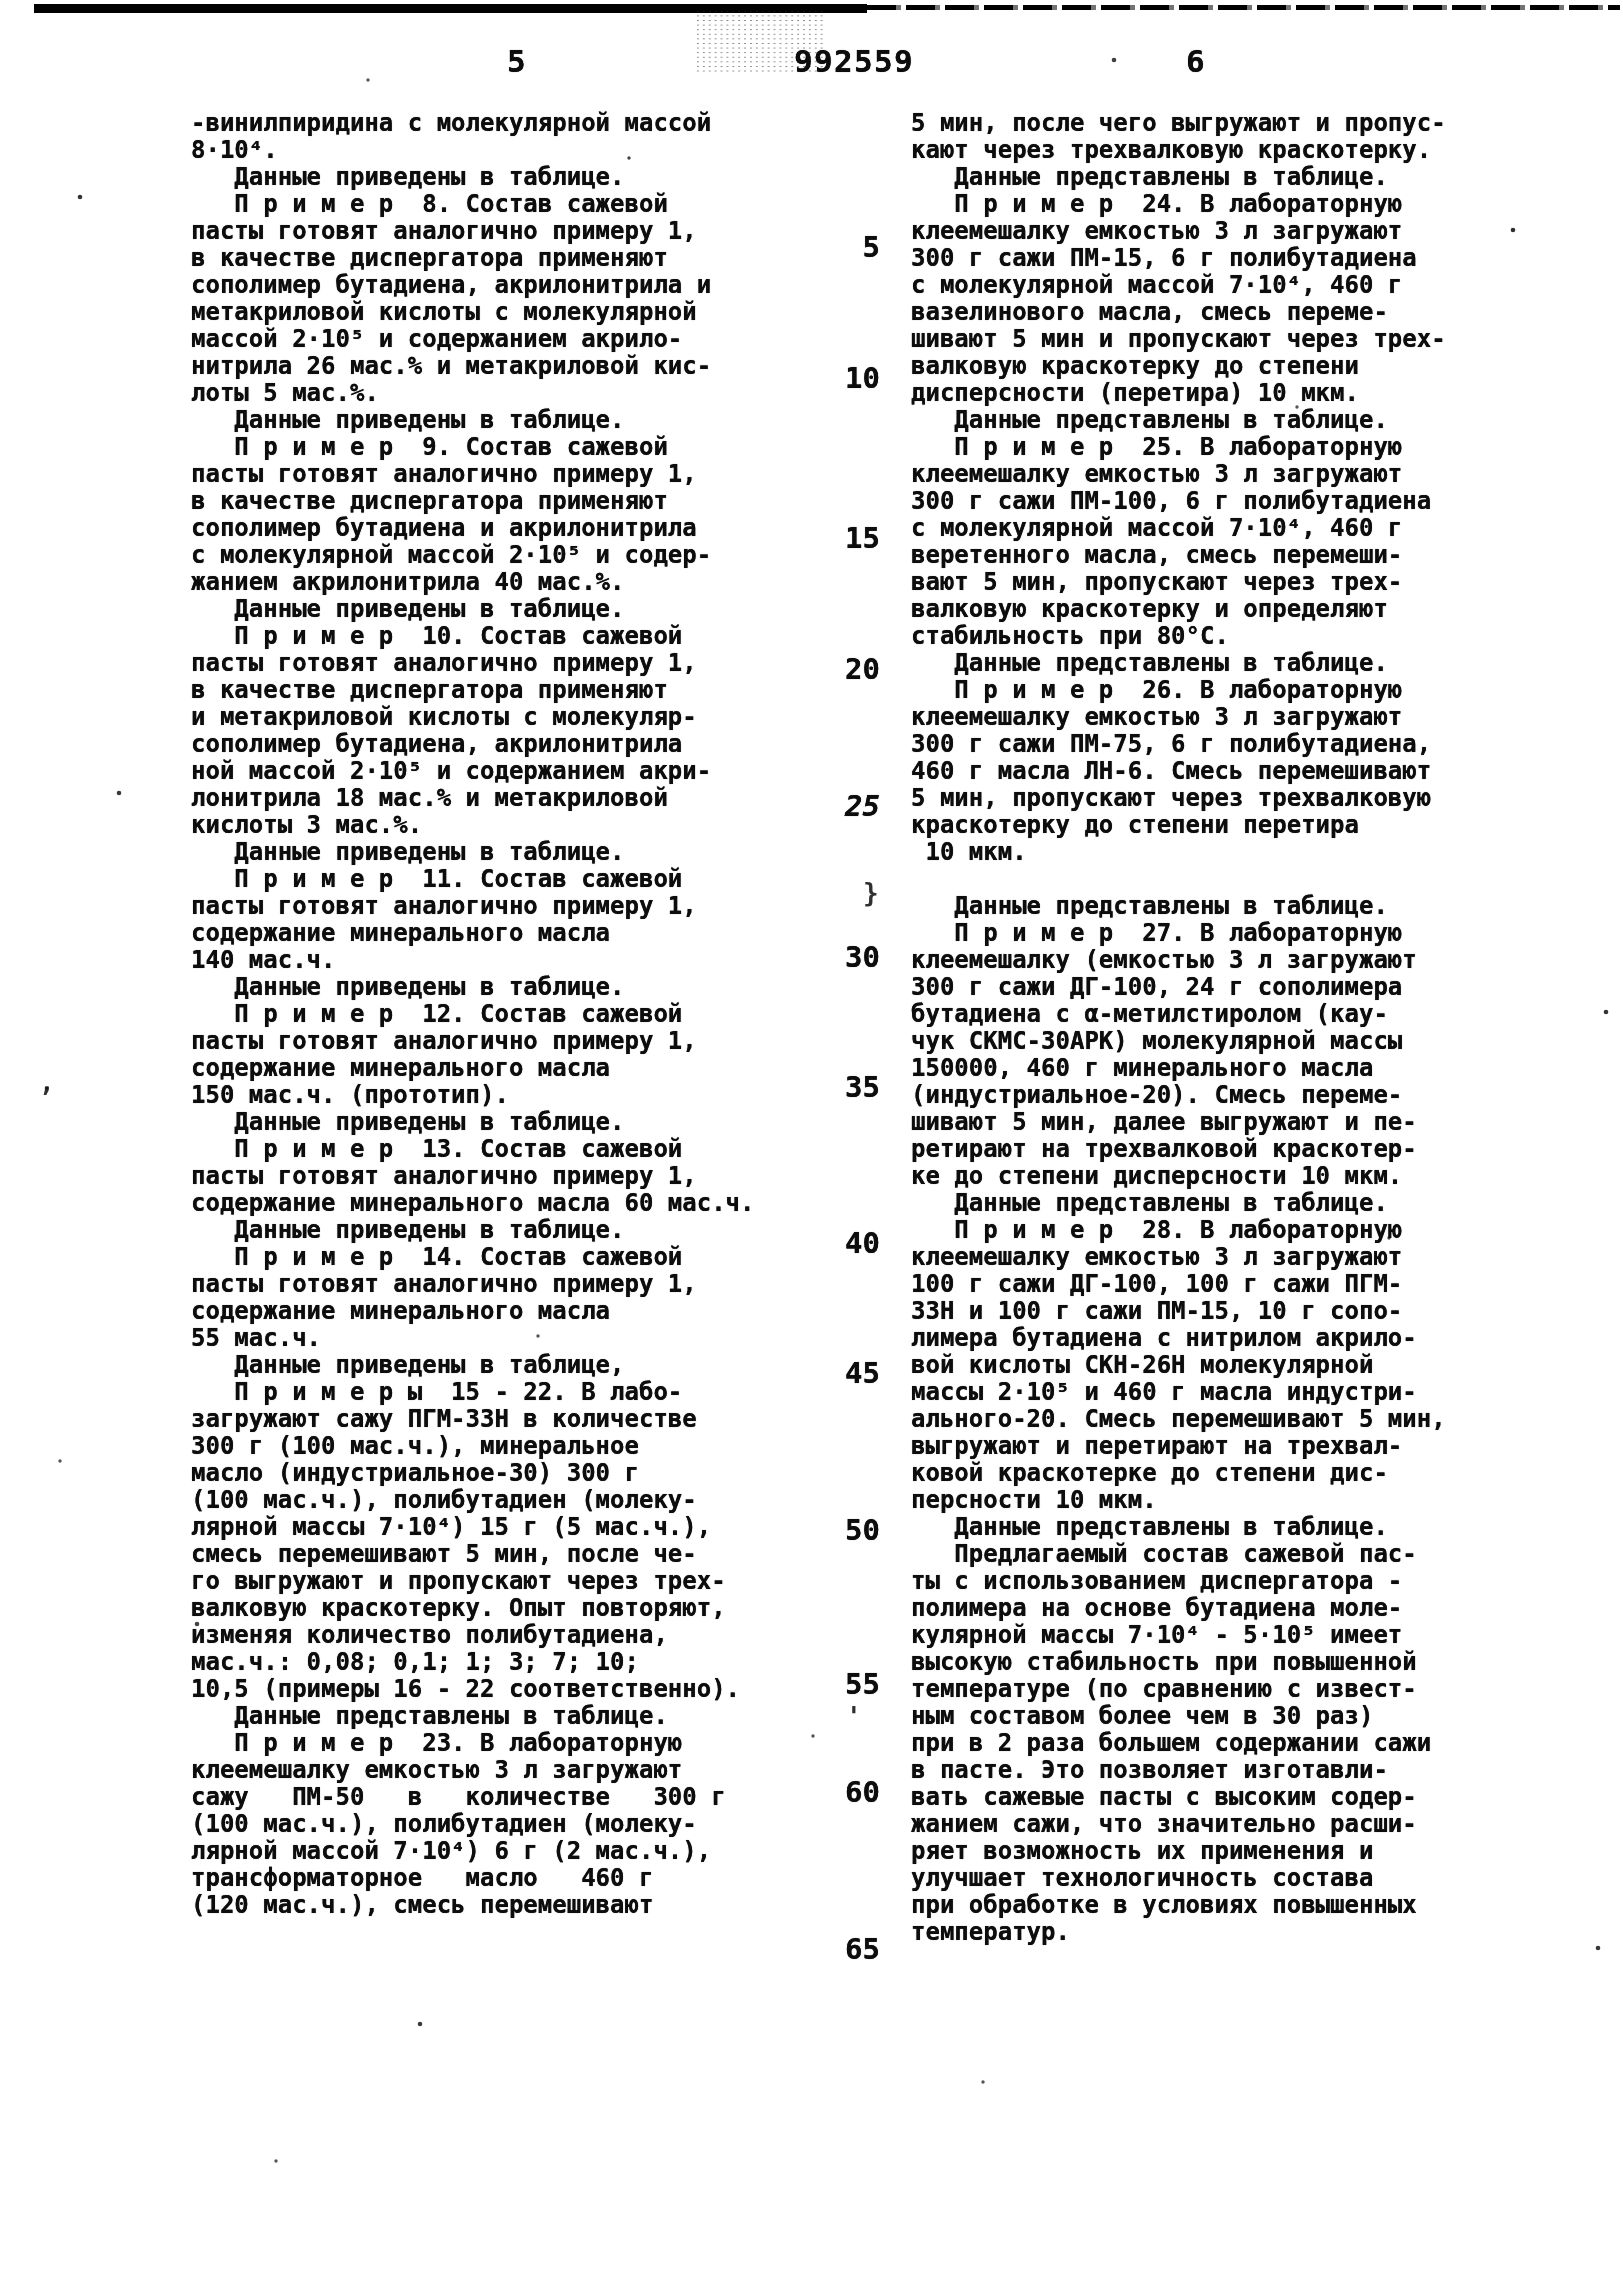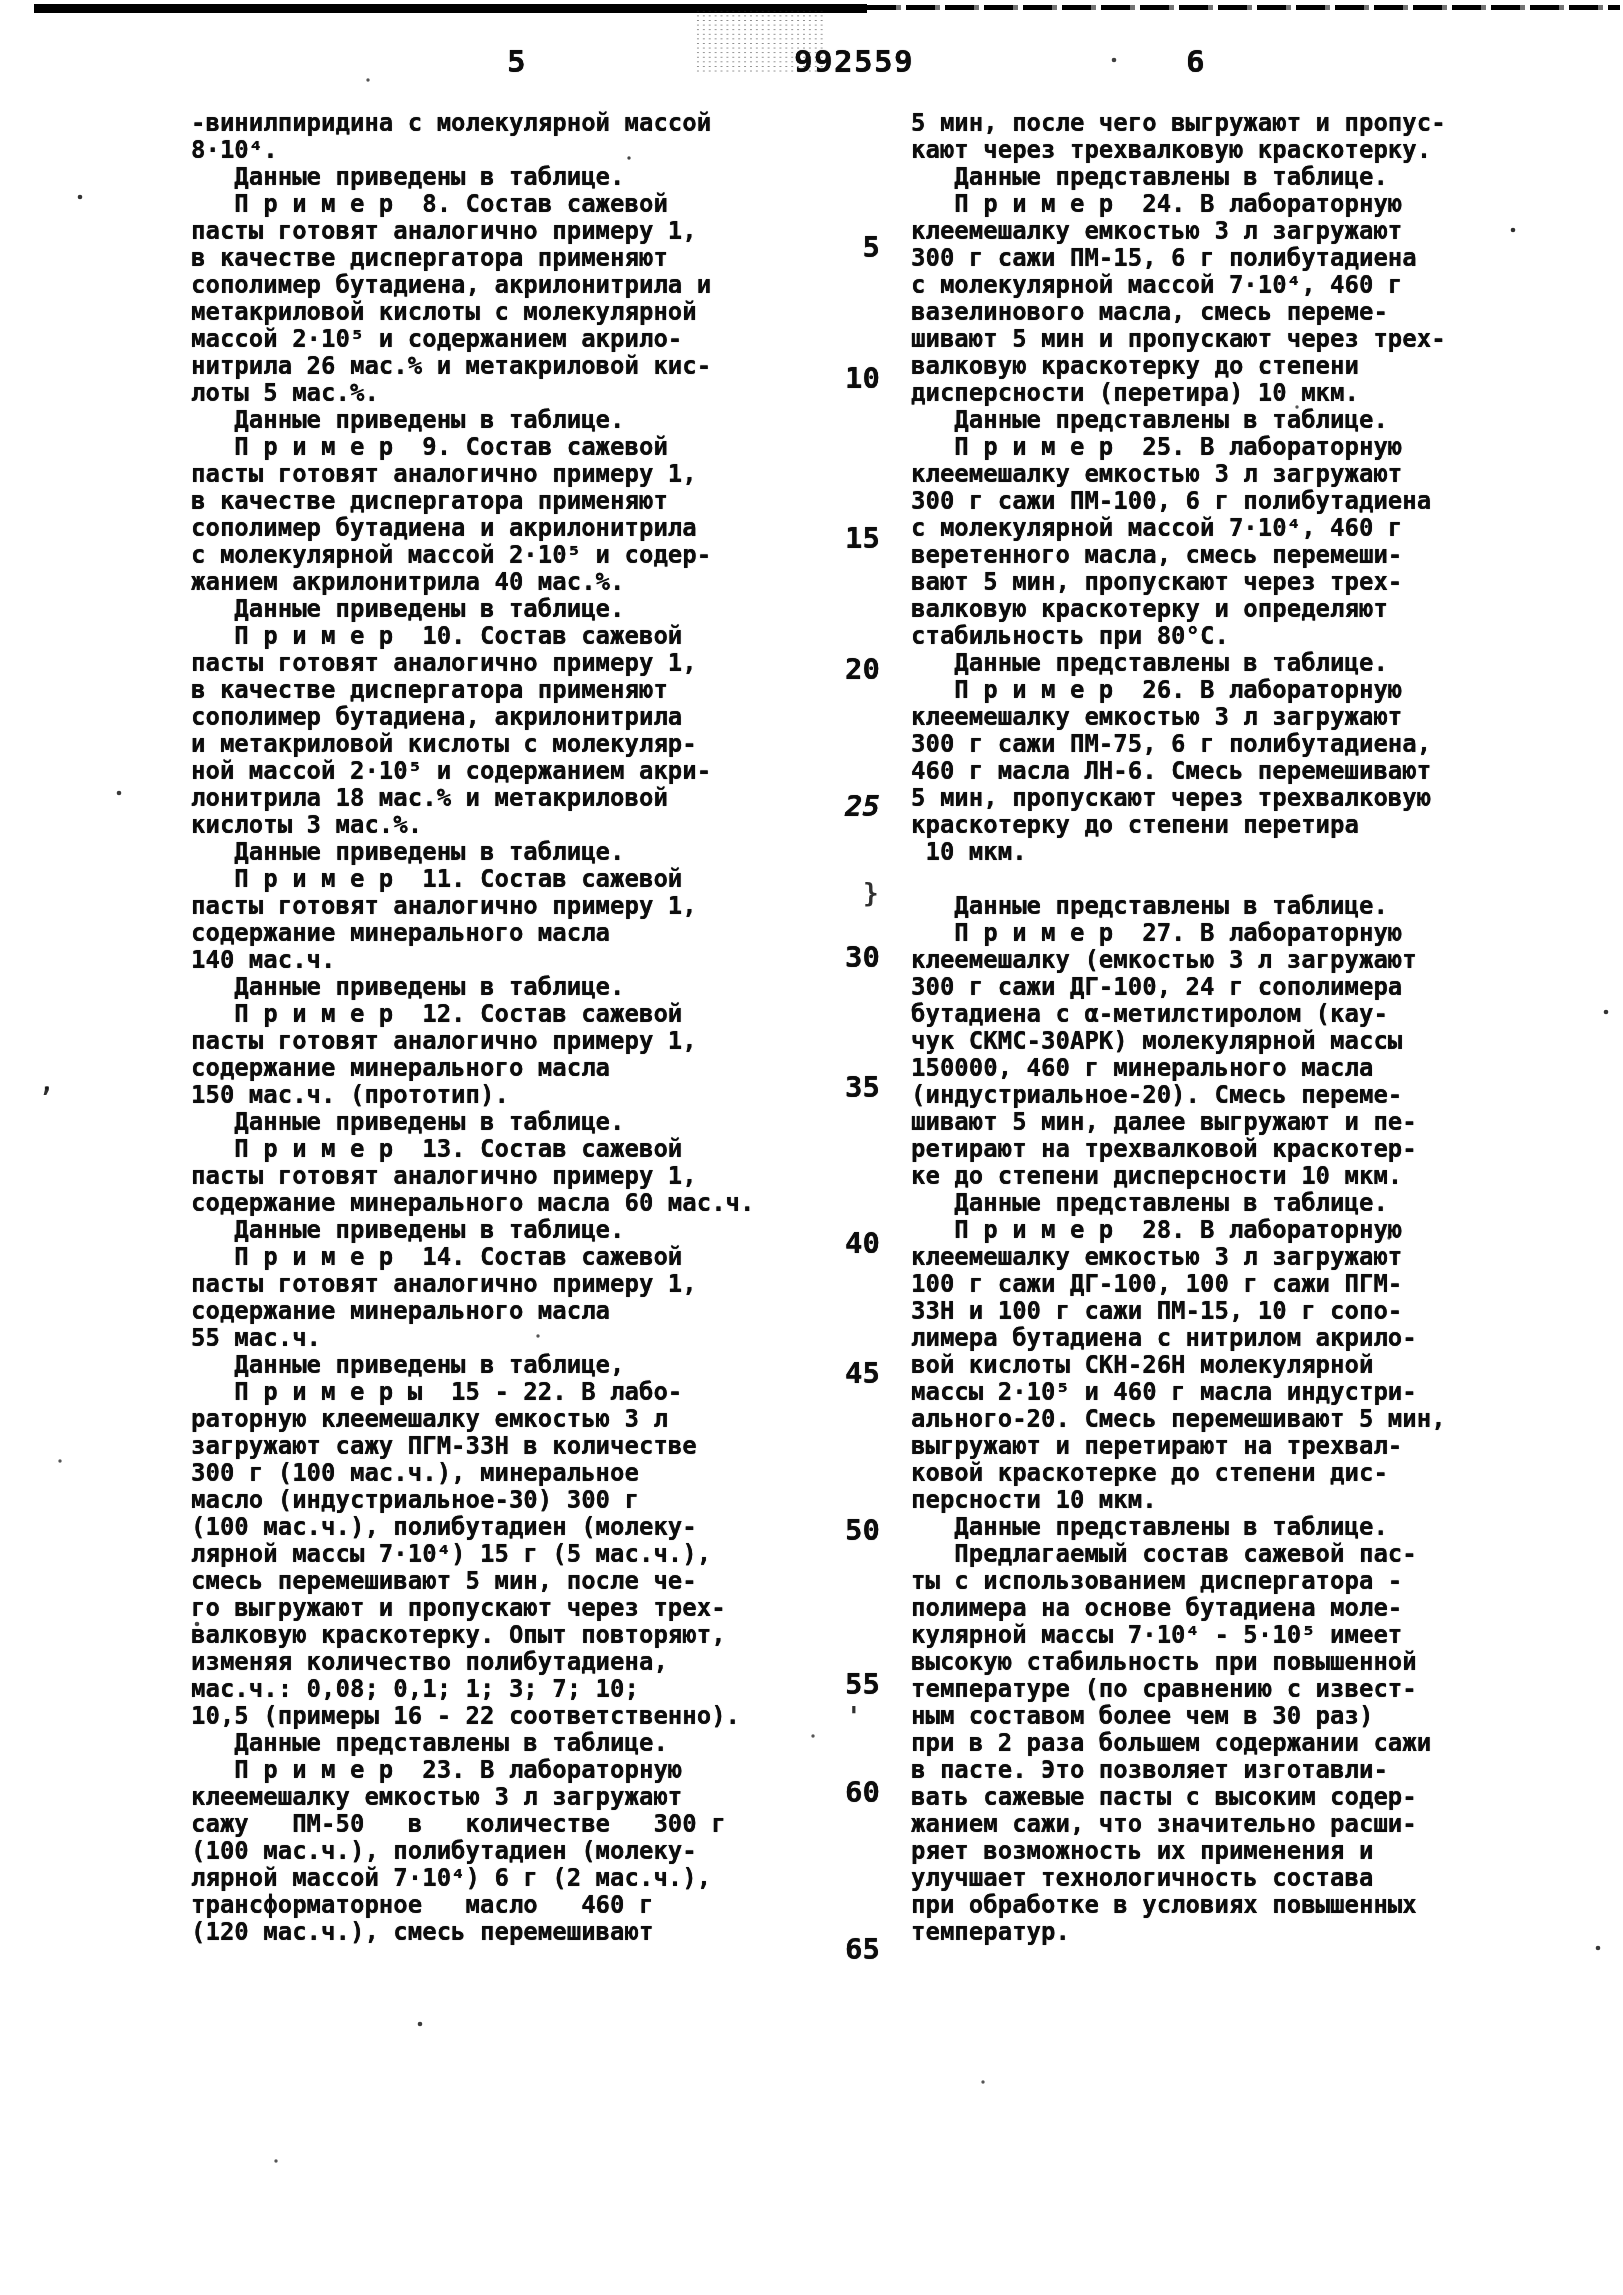--- a/index.html
+++ b/index.html
@@ -78,22 +78,22 @@
       <div class="line">   П р и м е р  9. Состав сажевой</div>
       <div class="line">пасты готовят аналогично примеру 1,</div>
       <div class="line">в качестве диспергатора применяют</div>
       <div class="line">сополимер бутадиена и акрилонитрила</div>
       <div class="line">с молекулярной массой 2·10⁵ и содер-</div>
       <div class="line">жанием акрилонитрила 40 мас.%.</div>
       <div class="line">   Данные приведены в таблице.</div>
       <div class="line">   П р и м е р  10. Состав сажевой</div>
       <div class="line">пасты готовят аналогично примеру 1,</div>
       <div class="line">в качестве диспергатора применяют</div>
+      <div class="line">и метакриловой кислоты с молекуляр-</div>
       <div class="line">сополимер бутадиена, акрилонитрила</div>
-      <div class="line">и метакриловой кислоты с молекуляр-</div>
       <div class="line">ной массой 2·10⁵ и содержанием акри-</div>
       <div class="line">лонитрила 18 мас.% и метакриловой</div>
       <div class="line">кислоты 3 мас.%.</div>
       <div class="line">   Данные приведены в таблице.</div>
       <div class="line">   П р и м е р  11. Состав сажевой</div>
       <div class="line">пасты готовят аналогично примеру 1,</div>
       <div class="line">содержание минерального масла</div>
       <div class="line">140 мас.ч.</div>
       <div class="line">   Данные приведены в таблице.</div>
       <div class="line">   П р и м е р  12. Состав сажевой</div>
@@ -104,21 +104,20 @@
       <div class="line">   П р и м е р  13. Состав сажевой</div>
       <div class="line">пасты готовят аналогично примеру 1,</div>
       <div class="line">содержание минерального масла 60 мас.ч.</div>
       <div class="line">   Данные приведены в таблице.</div>
       <div class="line">   П р и м е р  14. Состав сажевой</div>
       <div class="line">пасты готовят аналогично примеру 1,</div>
       <div class="line">содержание минерального масла</div>
       <div class="line">55 мас.ч.</div>
       <div class="line">   Данные приведены в таблице,</div>
       <div class="line">   П р и м е р ы  15 - 22. В лабо-</div>
-      <div class="line">раторную клеемешалку емкостью 3 л</div>
       <div class="line">загружают сажу ПГМ-33Н в количестве</div>
       <div class="line">300 г (100 мас.ч.), минеральное</div>
       <div class="line">масло (индустриальное-30) 300 г</div>
       <div class="line">(100 мас.ч.), полибутадиен (молеку-</div>
       <div class="line">лярной массы 7·10⁴) 15 г (5 мас.ч.),</div>
       <div class="line">смесь перемешивают 5 мин, после че-</div>
       <div class="line">го выгружают и пропускают через трех-</div>
       <div class="line">валковую краскотерку. Опыт повторяют,</div>
       <div class="line">изменяя количество полибутадиена,</div>
       <div class="line">мас.ч.: 0,08; 0,1; 1; 3; 7; 10;</div>

